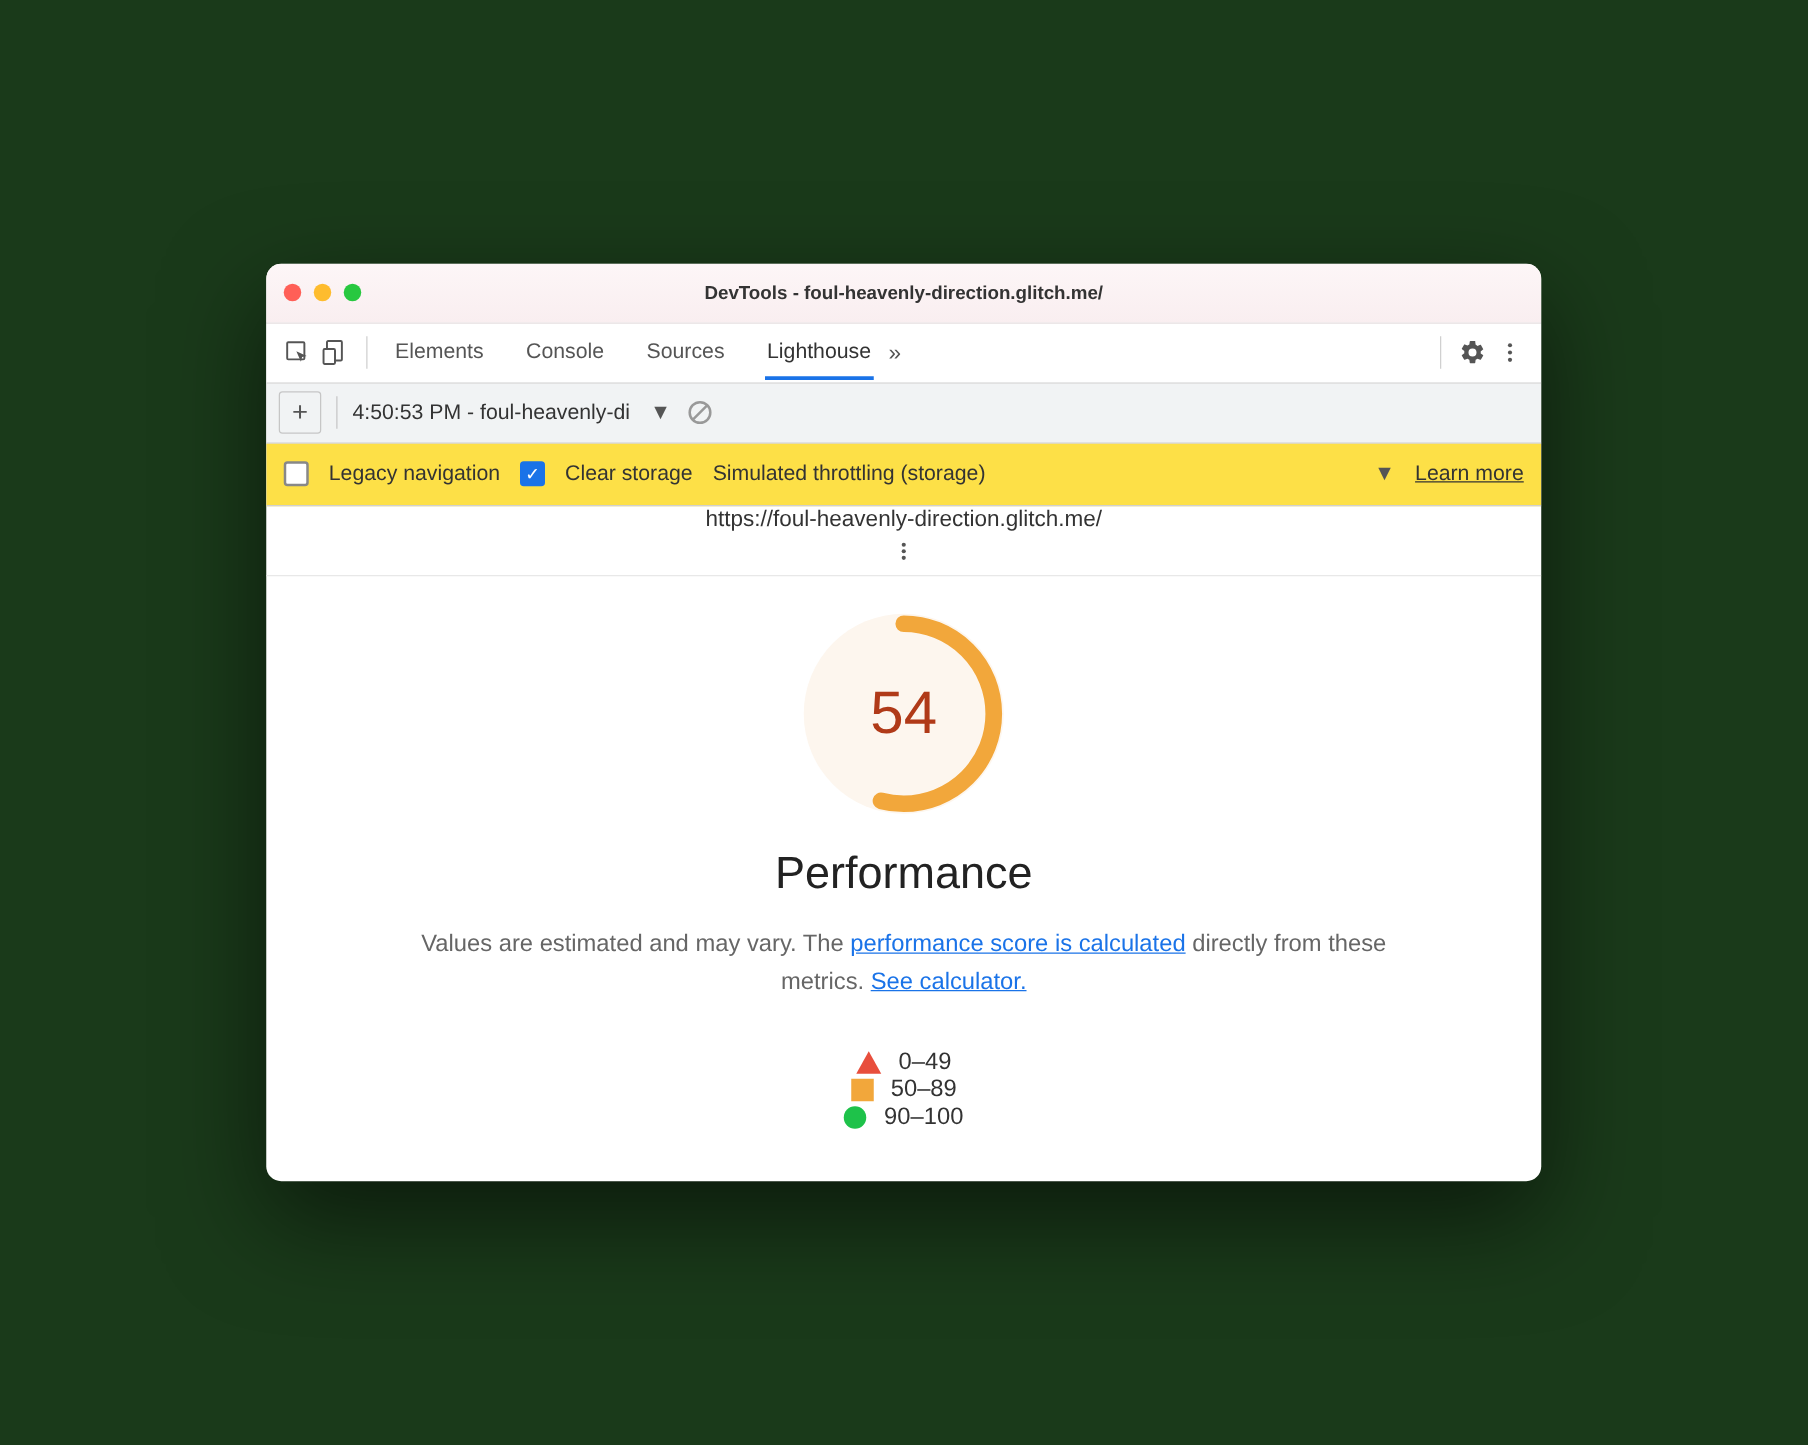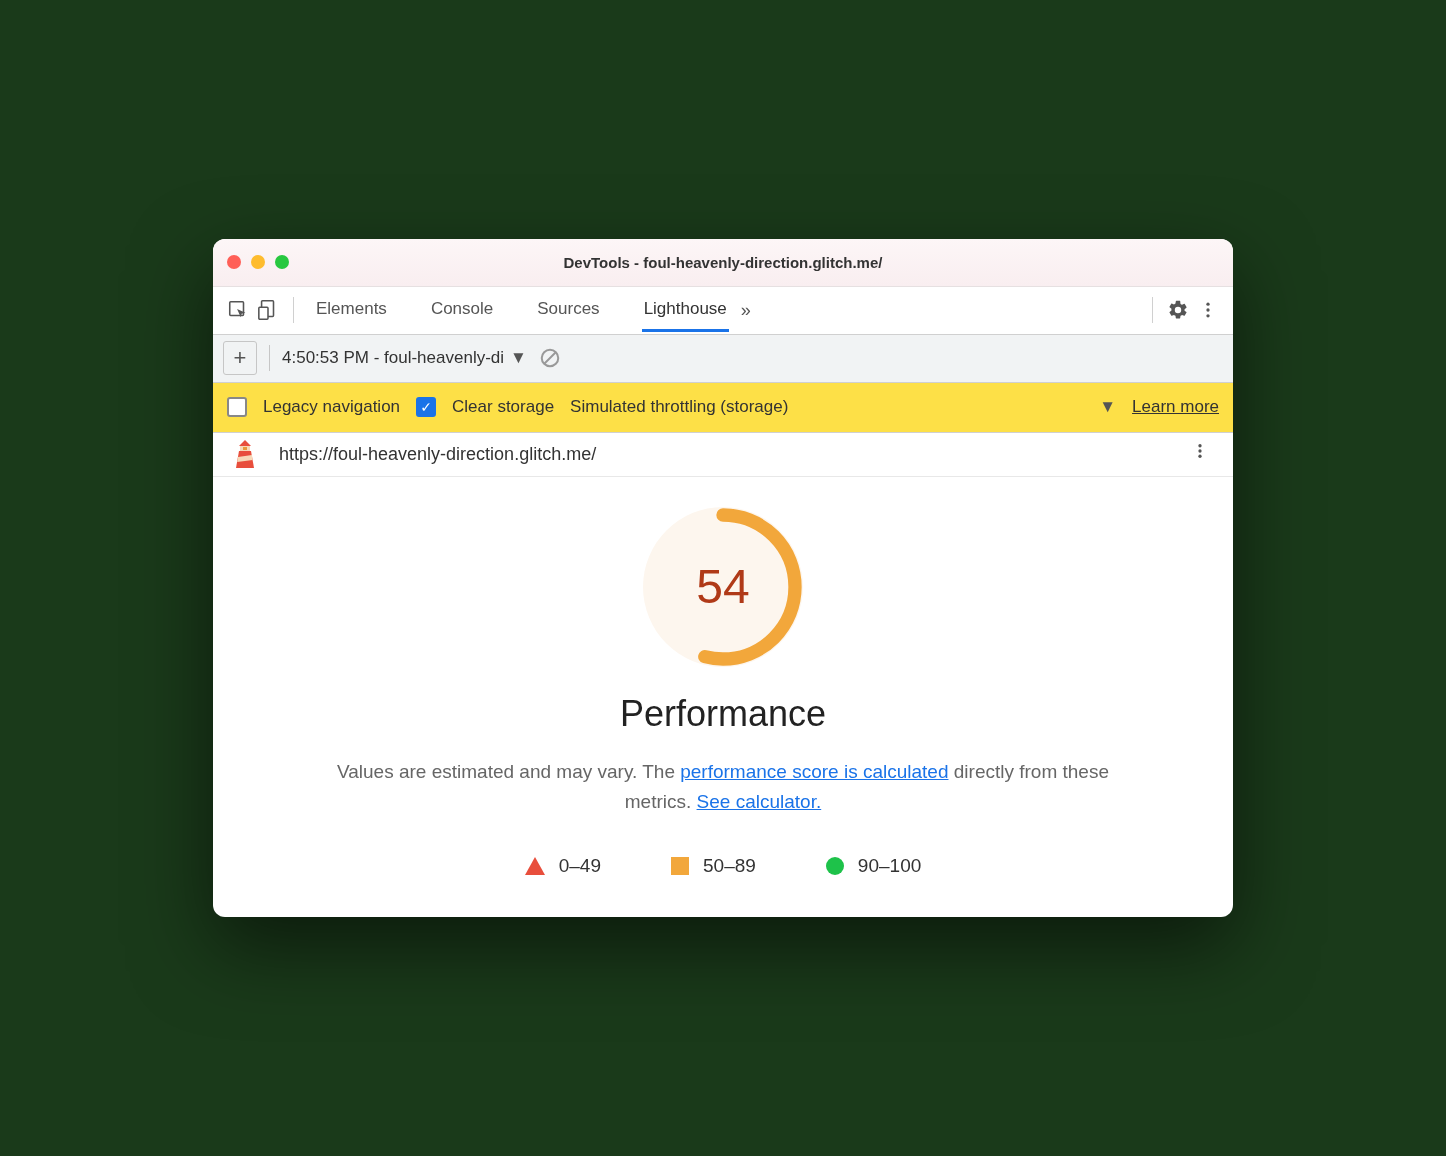--- a/index.html
+++ b/index.html
@@ -39,80 +39,81 @@
     pointer-events: none;
   }
   .tabbar {
     display: flex; align-items: center;
     height: 48px; padding: 0 10px;
     border-bottom: 1px solid #d0d0d0;
     background: #fff;
   }
   .tabbar .ico-btn { width: 30px; height: 30px; display:flex; align-items:center; justify-content:center; color:#555; cursor:pointer; }
   .tabbar .sep { width:1px; height:26px; background:#d0d0d0; margin:0 10px; }
-  .tabs { display:flex; gap: 40px; margin-left: 10px; }
+  .tabs { display:flex; gap: 30px; margin-left: 10px; }
   .tab { font-size: 17px; color:#555; cursor:pointer; padding: 10px 2px; }
   .tab.active { color:#333; border-bottom: 3px solid #1a73e8; }
   .tabbar .spacer { flex:1; }
   .more-chevron { font-size:18px; color:#555; padding:0 12px; cursor:pointer; }
   .subbar {
     display:flex; align-items:center; height:48px;
     background:#f1f3f4; border-bottom:1px solid #d0d0d0;
     padding: 0 10px; gap: 12px;
   }
   .plus-btn {
     width:34px; height:34px; border:1px solid #c6c6c6; border-radius:3px;
     display:flex; align-items:center; justify-content:center; font-size:22px; color:#555;
     background:#f1f3f4; cursor:pointer;
   }
   .report-select {
     display:flex; align-items:flex-end; font-size:17px; color:#333;
     max-width: 340px; overflow:hidden; white-space:nowrap;
     cursor:pointer;
+    gap:10px;
   }
   .report-select .txt { overflow:hidden; text-overflow: clip; }
   .report-select .caret { margin-left:6px; color:#555; }
   .clear-btn { color:#888; display:flex; align-items:center; cursor:pointer; }
   .optbar {
     display:flex; align-items:center; height:50px;
     background:#fde047; border-bottom:1px solid #d0d0d0;
     padding: 0 14px; gap: 16px; font-size:17px; color:#333;
   }
   .chk {
     width:20px; height:20px; border:2px solid #888; border-radius:3px;
     display:inline-flex; align-items:center; justify-content:center;
     background:#fff; cursor:pointer;
   }
   .chk.checked { background:#1a73e8; border-color:#1a73e8; color:#fff; }
   .chkmark { font-size:14px; line-height:1; }
   .throttle { display:flex; align-items:center; gap:10px; cursor:pointer; }
   .learn { text-decoration: underline; color:#333; cursor:pointer; }
   .urlbar {
-    display:flex; align-items:center; height:44px;
-    padding: 0 16px; border-bottom:1px solid #e8e8e8;
+    display:flex; align-items:center; height:56px;
+    padding: 0 16px; border-bottom:1px solid #e8e8e8;flex-direction:column;
   }
   .lighthouse-icon { width:32px; height:32px; margin-right:18px; }
   .url { font-size:18px; color:#333; flex:1; }
   .kebab { font-size:22px; color:#555; cursor:pointer; padding:4px 8px; letter-spacing:2px; }
   .content { padding: 30px 30px 40px; }
   .gauge-wrap { display:flex; flex-direction:column; align-items:center; }
   .gauge { position:relative; width:160px; height:160px; }
   .gauge-bg { position:absolute; inset:0; border-radius:50%; background:#fdf6ee; }
   .gauge svg { position:absolute; inset:0; transform: rotate(-90deg); }
   .gauge-num {
     position:absolute; inset:0; display:flex; align-items:center; justify-content:center;
     font-size:48px; font-weight:400; color:#b03a18;
   }
   .perf-title { font-size:36px; font-weight:500; color:#222; margin-top:26px; }
   .perf-desc {
     font-size:19px; color:#666; text-align:center; margin-top:22px;
     line-height:1.6; max-width: 840px;
   }
   .perf-desc a { color:#1a73e8; text-decoration: underline; cursor:pointer; }
-  .legend { display:flex; gap:70px; margin-top:38px; align-items:center; justify-content:center; }
+  .legend { display:flex; margin-top:38px; align-items:center; justify-content:center;flex-direction:column; }
   .leg-item { display:flex; align-items:center; gap:14px; font-size:19px; color:#333; }
   .tri {
     width:0; height:0; border-left:10px solid transparent; border-right:10px solid transparent;
     border-bottom:18px solid #e84e3c;
   }
   .sq { width:18px; height:18px; background:#f2a73b; }
   .circ { width:18px; height:18px; border-radius:50%; background:#1ec24a; }
 </style>
 </head>
 <body>

